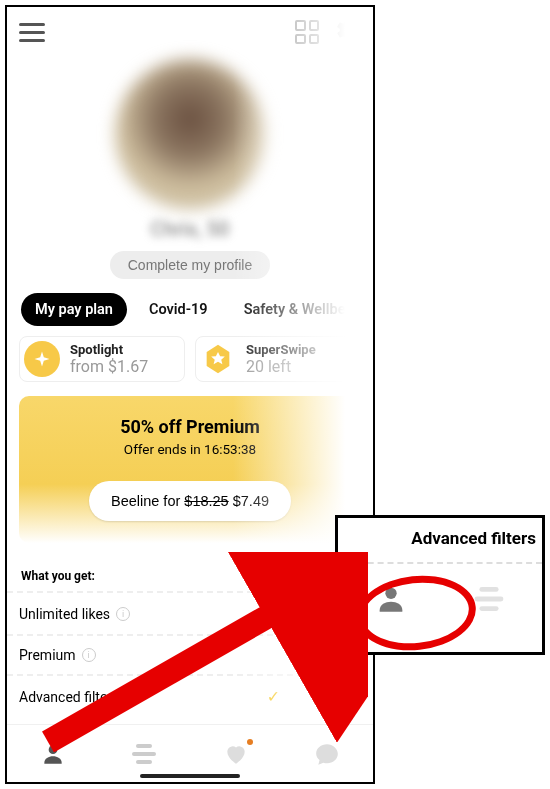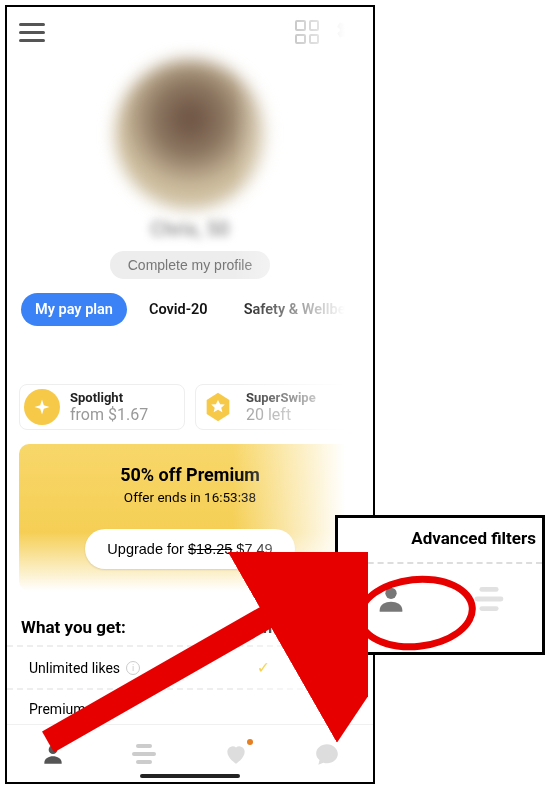--- a/index.html
+++ b/index.html
@@ -45,32 +45,31 @@
     padding: 6px 18px;
     border-radius: 18px;
     background: #ededed;
     color: #777;
     font-size: 14px;
     border: none;
   }
 
   .tabs { display: flex; gap: 8px; padding: 14px 10px 10px 14px; align-items: center; font-size: 14.5px; font-weight: 600; color: #111; }
   .tab { padding: 8px 14px; border-radius: 22px; white-space: nowrap; }
-  .tab.active { background: #3b82f6; color: #fff; }
+  .tab.active { background: #000000; color: #fff; }
 
   .promo-row { display: flex; gap: 10px; padding: 0 12px; }
   .promo-card {
     flex: 1;
     border: 1px solid #eee;
     border-radius: 8px;
     padding: 4px;
     display: flex;
     gap: 10px;
     align-items: center;
-    margin-top: 48px;
   }
   .promo-icon {
     width: 36px; height: 36px; border-radius: 50%;
     display: flex; align-items: center; justify-content: center;
   }
   .promo-icon.spotlight { background: #f7c948; }
   .promo-icon.superswipe { background: transparent; }
   .promo-title { font-size: 13px; font-weight: 700; color: #222; }
   .promo-sub { font-size: 16px; color: #999; }
 
@@ -97,31 +96,31 @@
     padding: 12px 22px;
     font-size: 14.5px;
     font-weight: 500;
     box-shadow: 0 1px 2px rgba(0,0,0,0.12);
   }
   .strike { text-decoration: line-through; }
 
   .compare-head {
     display: flex;
     padding: 26px 14px 8px 14px;
-    font-size: 17px;
+    font-size: 12px;
     font-weight: 700;
   }
   .compare-head .c1 { flex: 1.3; }
   .compare-head .c2 { width: 75px; text-align: center; }
   .compare-head .c3 { width: 50px; text-align: center; color:#ccc; }
 
   .feat-row {
     display: flex;
     align-items: center;
-    padding: 11px 22px;
+    padding: 11px 12px;
     border-top: 2px dashed #eee;
     font-size: 14px;
     justify-content: space-between;
   }
   .feat-row .c1 { flex: 1.3; display: flex; align-items: center; gap: 6px; }
   .feat-row .c2 { width: 75px; text-align: center; color: #f5c518; font-size: 16px; }
   .feat-row .c3 { width: 50px; }
   .info-dot {
     width: 14px; height: 14px; border-radius: 50%;
     border: 1.5px solid #ccc; font-size: 9px; color: #ccc;
@@ -210,21 +209,21 @@
   </div>
 
   <div class="avatar-zone">
     <div class="avatar"></div>
     <div class="name-line">Chris, 50</div>
     <button class="complete-btn">Complete my profile</button>
   </div>
 
   <div class="tabs">
     <div class="tab active">My pay plan</div>
-    <div class="tab">Covid-20</div>
+    <div class="tab">Covid-19</div>
     <div class="tab">Safety &amp; Wellbeing</div>
   </div>
 
   <div class="promo-row">
     <div class="promo-card">
       <div class="promo-icon spotlight">
         <svg width="18" height="18" viewBox="0 0 24 24" fill="#fff">
             <path d="M12 2l2.4 7.6L22 12l-7.6 2.4L12 22l-2.4-7.6L2 12l7.6-2.4z"></path>
           </svg>
       </div>
@@ -244,21 +243,21 @@
         <div class="promo-title">SuperSwipe</div>
         <div class="promo-sub">20 left</div>
       </div>
     </div>
   </div>
 
   <div class="premium-banner">
     <div class="pb-title">50% off Premium</div>
     <div class="pb-sub">Offer ends in 16:53:38</div>
     <button class="upgrade-btn">
-      <span>Upgrade for </span><span class="strike">$18.25</span>
+      <span>Beeline for </span><span class="strike">$18.25</span>
       <span>$7.49</span>
     </button>
     <div class="premium-banner-peek"></div>
   </div>
 
   <div class="compare-head">
     <div class="c1">What you get:</div>
     <div class="c2">Premium</div>
     <div class="c3">Bo</div>
   </div>

